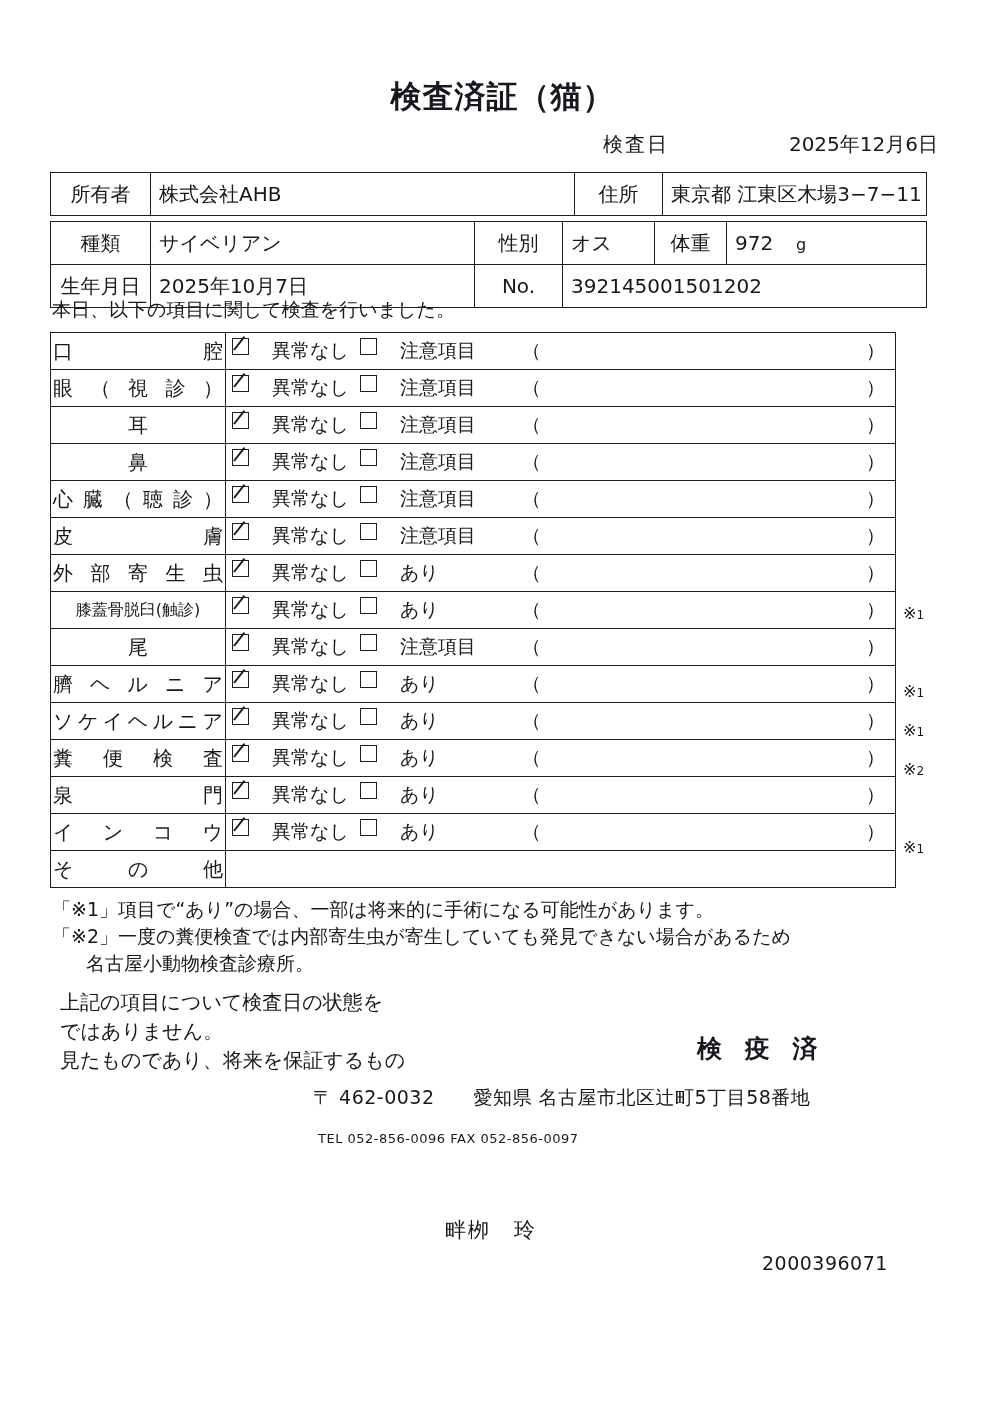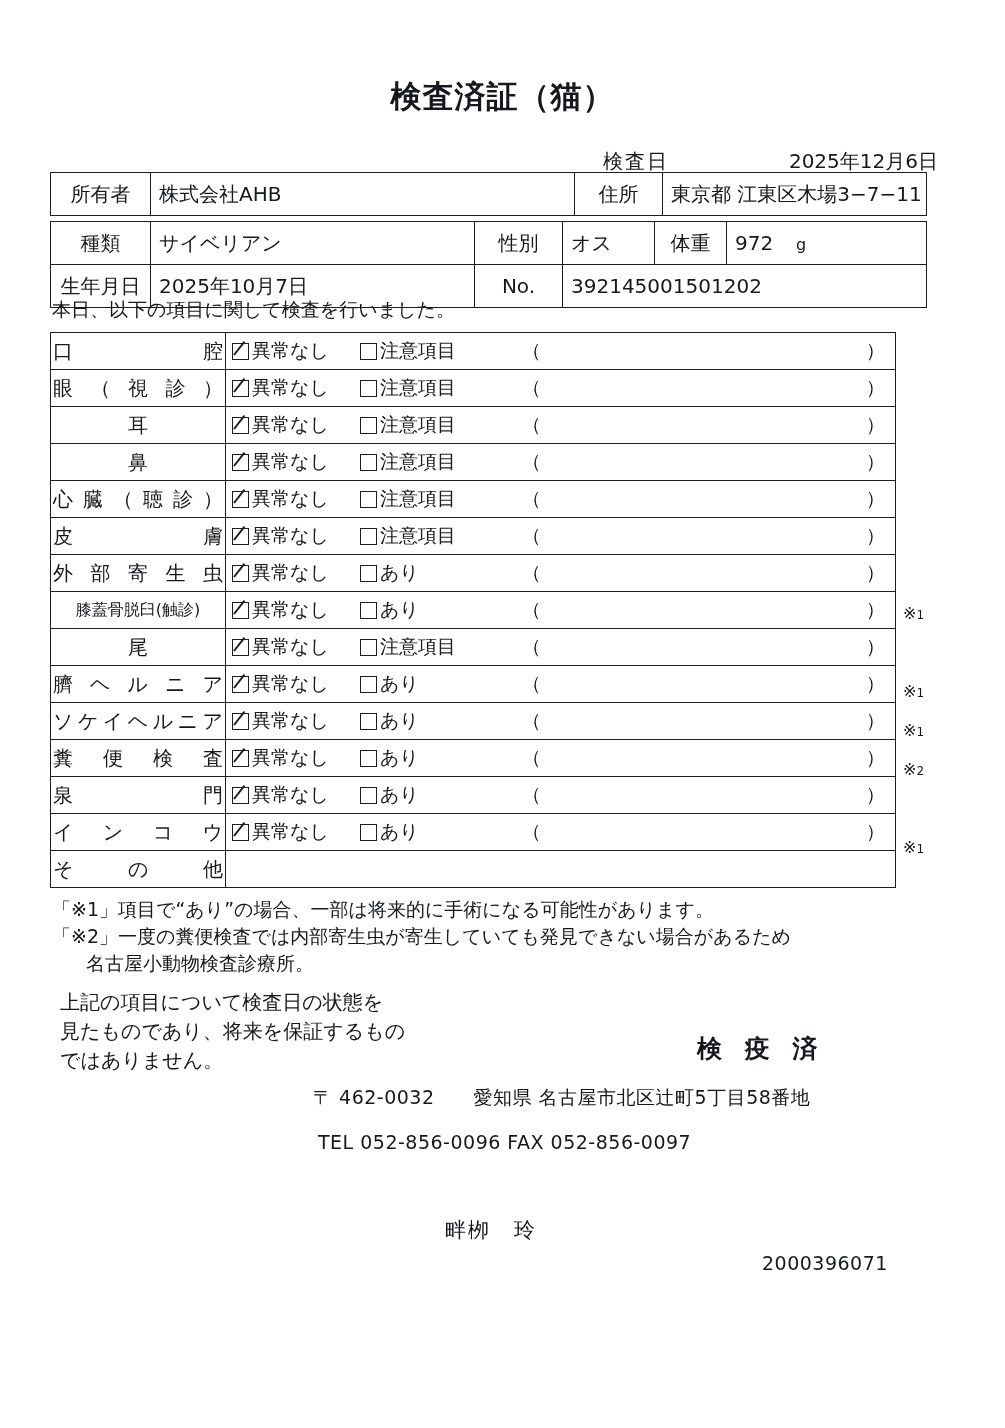--- a/index.html
+++ b/index.html
@@ -15,21 +15,21 @@
 
   
   .doc-title{
     position:absolute;left:0;top:76px;width:1005px;
     text-align:center;font-size:31px;font-weight:bold;
     letter-spacing:1px;
   }
 
   
   .exam-line{
-    position:absolute;left:0;top:148px;width:938px;
+    position:absolute;left:0;top:131px;width:938px;
     display:flex;justify-content:flex-end;align-items:baseline;
     font-size:20px;
   }
   .exam-line .lbl{margin-right:120px;letter-spacing:2px;}
   .exam-line .val{letter-spacing:0px;}
 
   
   .tbl{
     position:absolute;
     border-collapse:collapse;
@@ -74,21 +74,21 @@
   #check-table{left:50px;top:322px;width:845px;}
   #check-table td{height:36px;padding:0;}
   .ck-label{
     width:175px;font-size:18px;
     padding:0 6px;
   }
   .ck-body{
     display:flex;align-items:center;font-size:19px;
     height:36px;padding-left:6px;position:relative;
   }
-  .opt{display:flex;align-items:center;}
+  .opt{display:flex;align-items:flex-start;gap:20px;}
   .opt.first{width:128px;}
   .opt.second{width:160px;}
   .paren-open{margin-left:8px;}
   .paren-close{position:absolute;right:10px;}
 
   
   .box{
     display:inline-block;width:15px;height:15px;
     border:1.6px solid #1a1d21;margin-right:3px;position:relative;
     flex:none;
@@ -122,21 +122,21 @@
   .stamp{
     position:absolute;left:697px;top:1032px;
     font-size:25px;font-weight:bold;letter-spacing:7px;
   }
 
   
   .addr-line{
     position:absolute;left:313px;top:1085px;font-size:19px;letter-spacing:0.5px;
   }
   .tel-line{
-    position:absolute;left:318px;top:1131px;font-size:19px;letter-spacing:0.5px;
+    position:absolute;left:318px;top:1131px;font-size:13px;letter-spacing:0.5px;
   }
   .clinic-name{
     position:absolute;left:313px;top:1182px;font-size:27px;letter-spacing:1px;
   }
   .vet-name{
     position:absolute;left:445px;top:1216px;font-size:21px;letter-spacing:2px;
   }
   .doc-no{
     position:absolute;left:762px;top:1252px;font-size:19px;letter-spacing:0.5px;
   }
@@ -564,22 +564,22 @@
     </div>
 
   <div class="footnotes">
     <div>「※1」項目で“あり”の場合、一部は将来的に手術になる可能性があります。</div>
     <div>「※2」一度の糞便検査では内部寄生虫が寄生していても発見できない場合があるため</div>
     <div class="indent">名古屋小動物検査診療所。</div>
   </div>
 
   <div class="disclaimer">
     <div>上記の項目について検査日の状態を</div>
+    <div>ではありません。</div>
     <div>見たものであり、将来を保証するもの</div>
-    <div>ではありません。</div>
   </div>
 
   <div class="stamp">検 疫 済</div>
 
   <div class="addr-line">〒 462-0032　　愛知県 名古屋市北区辻町5丁目58番地</div>
   <div class="tel-line">TEL 052-856-0096  FAX 052-856-0097</div>
   <div class="vet-name">畔栁　玲</div>
   <div class="doc-no">2000396071</div>
 
 </div>

